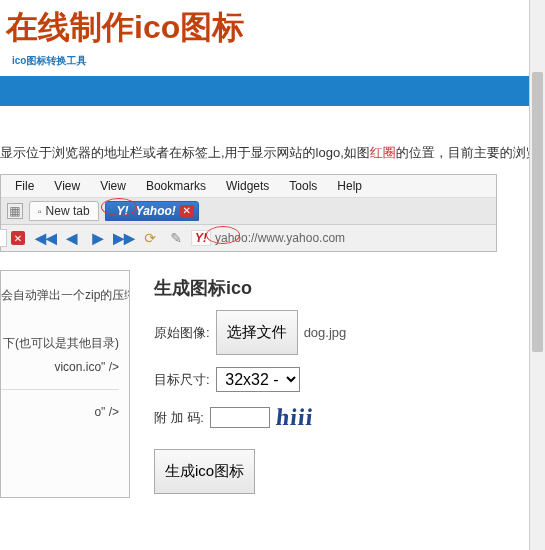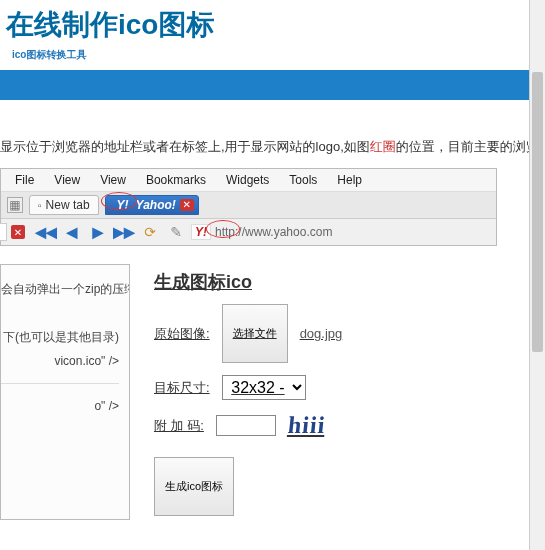--- a/index.html
+++ b/index.html
@@ -9,22 +9,22 @@
     font-size: 13px;
     background: #fff;
     width: 545px;
     height: 550px;
     overflow: hidden;
     position: relative;
     color: #333;
   }
   .topbar { padding: 6px 0 0 6px; }
   .title {
-    color: #0369a1;
-    font-size: 28px;
+    color: #c2410c;
+    font-size: 32px;
     font-weight: bold;
     margin: 0;
   }
   .subtitle {
     color: #2277bb;
     font-size: 10px;
     font-weight: bold;
     margin: 4px 0 8px 6px;
   }
   .bluebar {
@@ -146,29 +146,29 @@
     font-size: 12px;
     color: #444;
     line-height: 2.0;
     padding: 12px 10px 12px 0;
     text-align: right;
     width: 130px;
     overflow: hidden;
     white-space: nowrap;
   }
   .sidebox hr { border: none; border-top: 1px solid #ddd; margin: 10px 0; }
-  .formzone { flex: 1; padding: 4px 4px; text-decoration: underline; }
+  .formzone { flex: 1; padding: 4px 4px; }
   .formtitle { font-size: 18px; font-weight: bold; margin: 2px 0 10px; }
-  .row { margin-bottom: 12px; display: flex; align-items: center; gap: 12px; font-size: 13px; }
+  .row { margin-bottom: 12px; display: flex; align-items: center; gap: 6px; font-size: 13px; }
   .row label { color: #333; }
   .btn {
     background: linear-gradient(#fafafa,#e6e6e6);
     border: 1px solid #aaa;
-    padding: 21px 10px;
-    font-size: 11px;
+    padding: 12px 10px;
+    font-size: 15px;
     cursor: pointer;
   }
   select {
     border: 1px solid #888;
     padding: 2px 4px;
     font-size: 16px;
     background: #fff;
     text-align: right;
   }
   .captcha-input {
@@ -253,21 +253,21 @@
   <div class="toolbar">
     <span class="addr-cut"></span>
     <span style="width:14px;height:14px;background:#c33;color:#fff;font-size:10px;display:inline-flex;align-items:center;justify-content:center;border-radius:2px;margin-right:6px;">✕</span>
     <span class="tbtn nav">◀◀</span>
     <span class="tbtn nav">◀</span>
     <span class="tbtn nav">▶</span>
     <span class="tbtn nav">▶▶</span>
     <span class="tbtn reload">⟳</span>
     <span class="tbtn wand">✎</span>
     <span class="favicon-y">Y!</span>
-    <span class="url">http://www.yahoo.com</span>
+    <span class="url">yahoo://www.yahoo.com</span>
     <span class="circle c2"></span>
   </div>
 </div>
 
 <div class="lower">
   <div class="sidebox">
     <div>会自动弹出一个zip的压缩</div>
     <br>
     <div>下(也可以是其他目录)</div>
     <div>vicon.ico" /&gt;</div>

